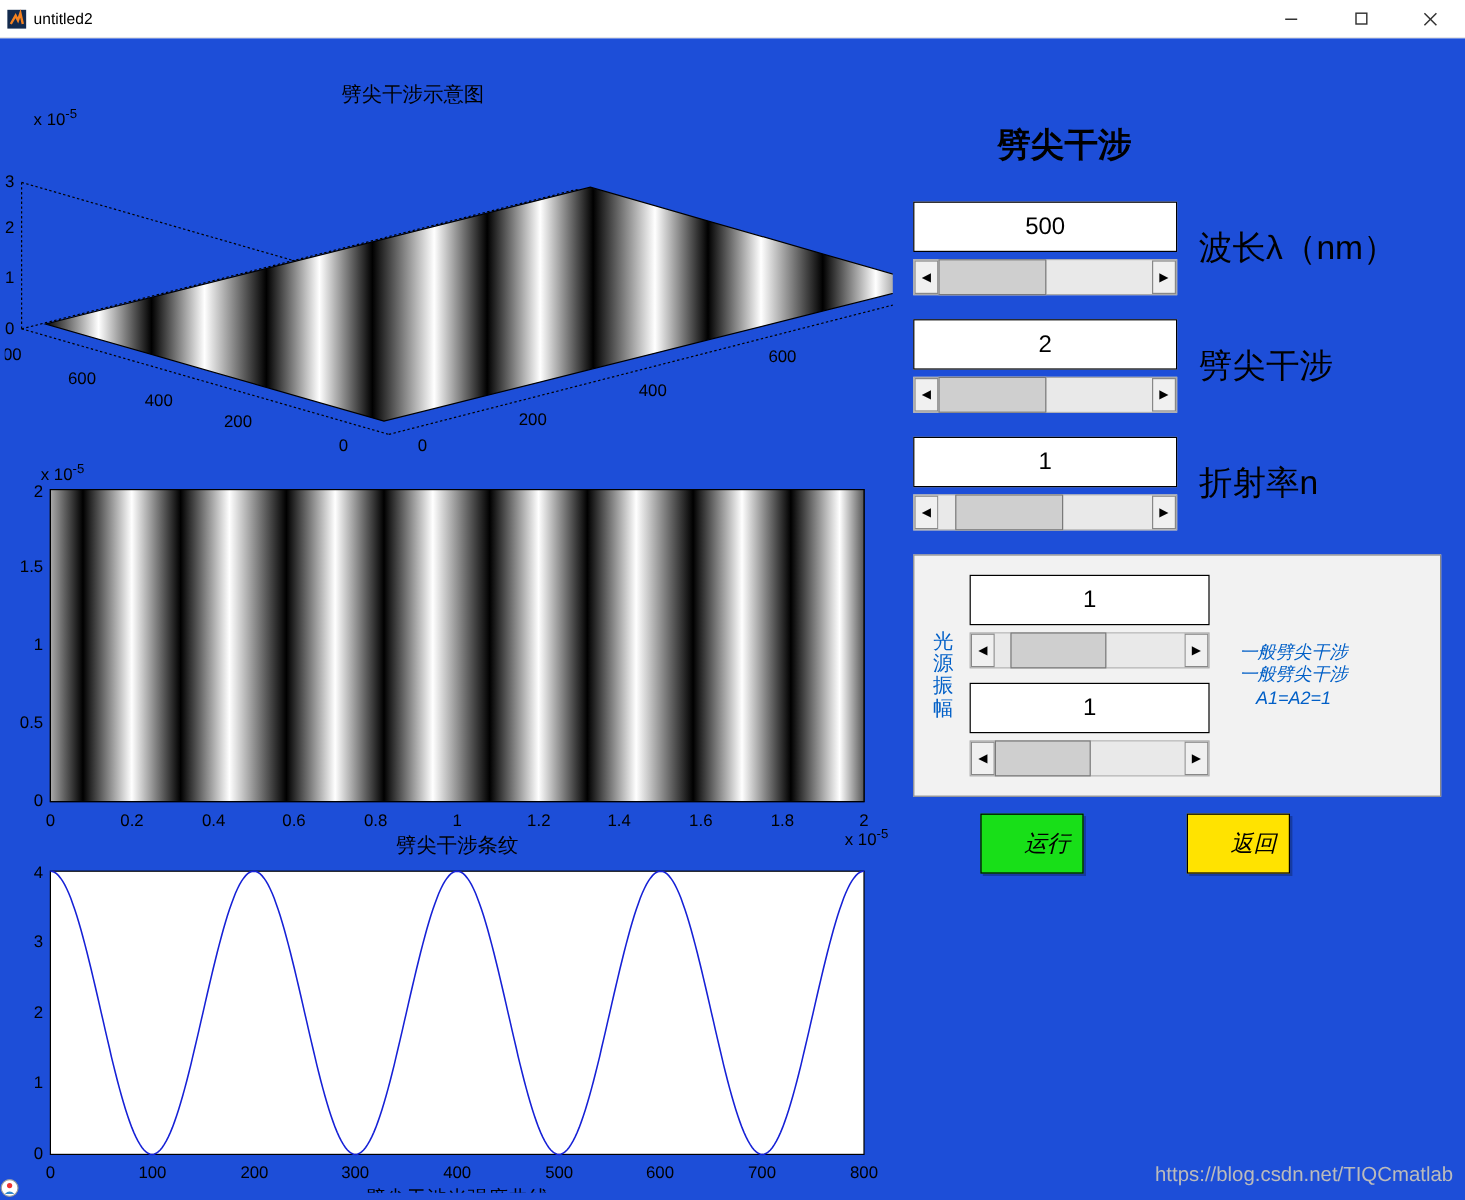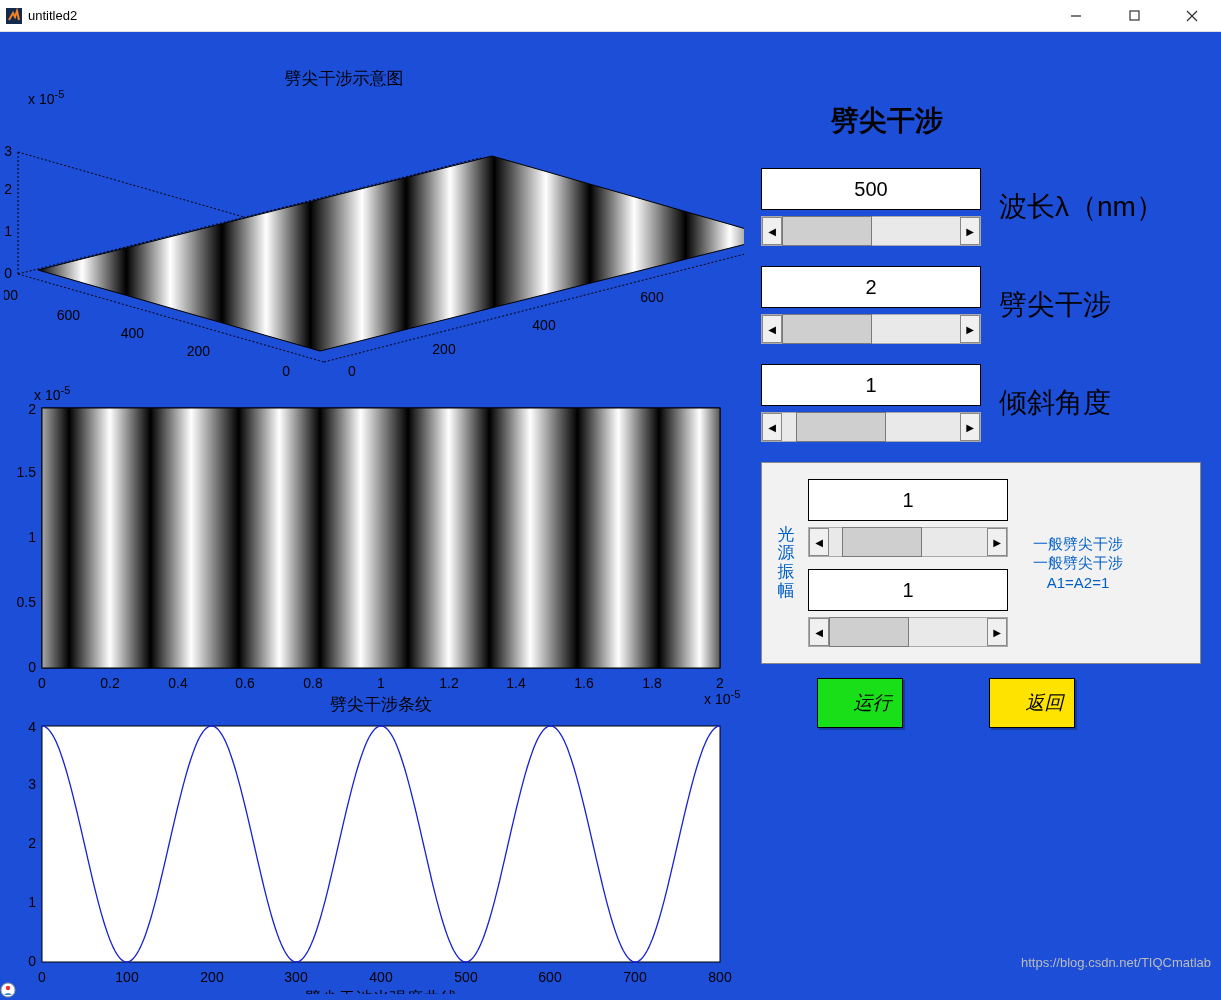--- a/index.html
+++ b/index.html
@@ -68,35 +68,35 @@
   .amp-group {
     border:1px solid #888; padding:16px 12px 16px 12px;
     margin-bottom:14px; display:flex; align-items:center; gap:10px;
     background:#f2f2f2;
   }
   .amp-left-label {
     color:#015fc7; font-size:17px; width:24px; text-align:center; line-height:1.1;
   }
   .amp-stacks { display:flex; flex-direction:column; gap:12px; }
   .amp-right-note {
-    color:#015fc7; font-size:15px; width:120px; text-align:center; line-height:1.3;
+    color:#015fc7; font-size:15px; width:120px; text-align:center; line-height:1.3;font-style:italic;
   }
   .btn-row { display:flex; gap:86px; margin-left:56px; margin-top:8px;}
   .run-btn, .back-btn {
     width:86px; height:50px; border:1px solid #000;
     display:flex; align-items:center; justify-content:center;
     font-size:19px; font-family:"KaiTi","STKaiti","Microsoft YaHei";
     font-style:italic;
     box-shadow: 2px 2px 0 rgba(0,0,0,0.25);
     padding-left: 25px;
   }
   .run-btn { background:#18df18; }
   .back-btn { background:#ffe300; }
   .watermark {
-    position:absolute; right:10px; bottom:30px; color:#bbb; font-size:13px;
+    position:absolute; right:10px; bottom:11px; color:#bbb; font-size:17px;
   }
   .corner-icon {
     position:absolute; left:0; bottom:2px; width:16px; height:16px;
   }
 </style>
 </head>
 <body>
 
 <div class="window">
 
@@ -316,21 +316,21 @@
         <div class="param-stack">
           <div class="value-box">1</div>
           <div class="hslider">
             <div class="arrow">◀</div>
             <div class="track">
                 <div class="thumb" style="left:8%"></div>
               </div>
             <div class="arrow">▶</div>
           </div>
         </div>
-        <div class="param-label">倾斜角度</div>
+        <div class="param-label">折射率n</div>
       </div>
 
       <div class="amp-group">
         <div class="amp-left-label">
           <div>光</div>
             <div>源</div>
             <div>振</div>
             <div>幅</div>
         </div>
         <div class="amp-stacks">

